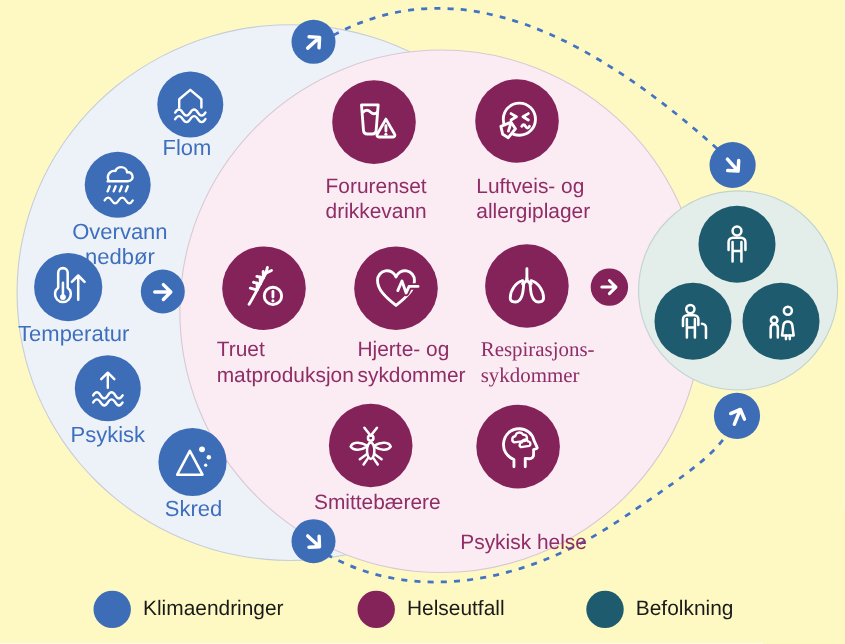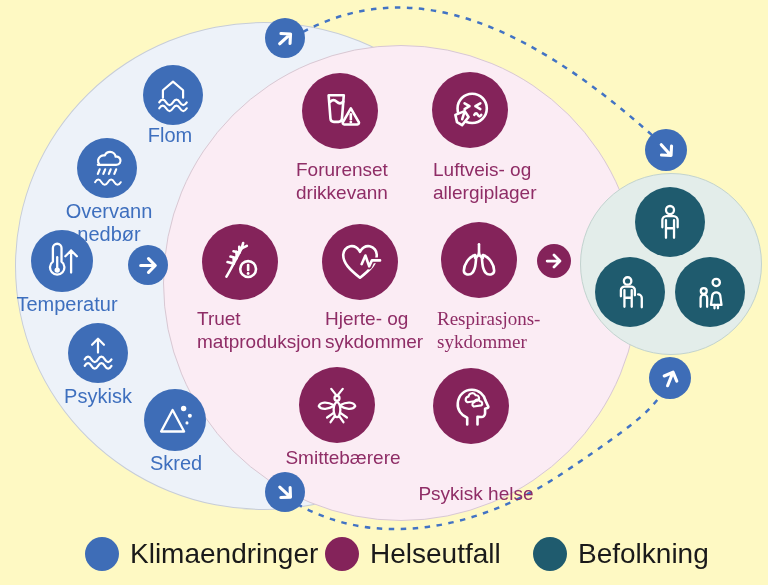--- a/index.html
+++ b/index.html
@@ -16,21 +16,21 @@
   .node.teal{background:#1f5b6e;}
   .node svg{display:block;}
   .lbl{position:absolute;}
   .lbl.blue{color:#3e6fbe;font-size:20px;text-align:center;}
   .lbl.maroon{color:#8f2d66;font-size:19px;line-height:23px;text-align:left;}
   .lbl.maroon.center{text-align:center;}
   .lbl span{display:block;}
   .flow{position:absolute;border-radius:50%;display:flex;align-items:center;justify-content:center;}
   .legend{position:absolute;display:flex;align-items:center;gap:11px;height:34px;}
   .legend .dot{width:34px;height:34px;border-radius:50%;flex:0 0 auto;}
-  .legend .txt{font-size:28px;color:#1a1a1a;white-space:nowrap;}
+  .legend .txt{font-size:19px;color:#1a1a1a;white-space:nowrap;}
 </style>
 </head>
 <body>
 
 <div class="canvas">
 
   <div class="zone zone-climate"></div>
   <div class="zone zone-health"></div>
   <div class="zone zone-population"></div>
 

